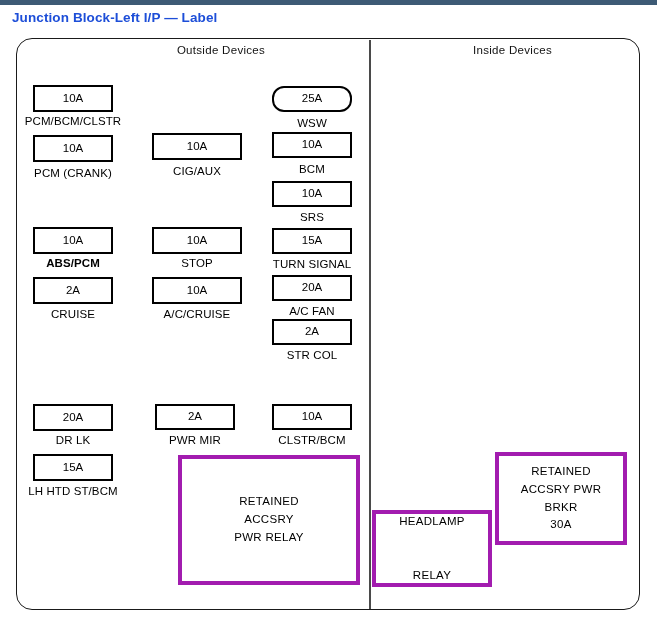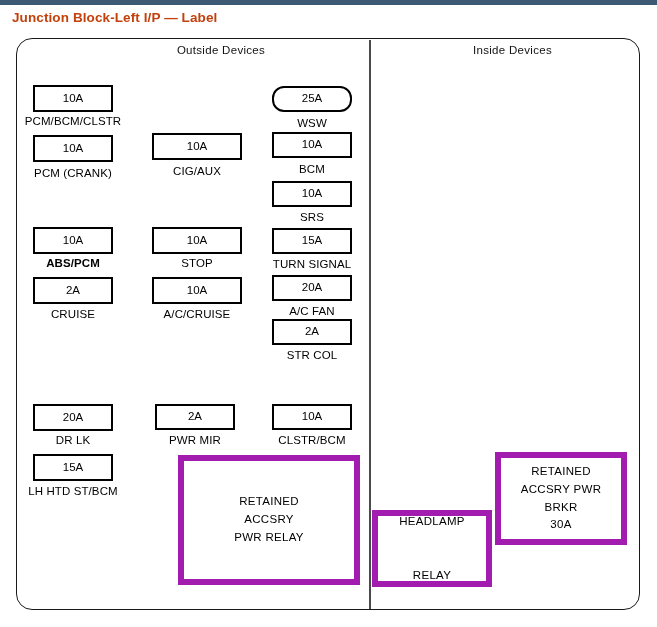--- a/index.html
+++ b/index.html
@@ -12,21 +12,21 @@
     -webkit-font-smoothing:none;
   }
 
   .topbar{
     position:absolute;left:0;top:0;width:657px;height:5px;
     background:#3d5a75;
   }
 
   .page-title{
     position:absolute;left:12px;top:10px;
-    font-size:13.5px;font-weight:bold;color:#c2410c;
+    font-size:13.5px;font-weight:bold;color:#1d4ed8;
     letter-spacing:0.1px;white-space:nowrap;
   }
 
   
   .frame{
     position:absolute;left:16px;top:38px;
     width:624px;height:572px;
     border:1.6px solid #1a1a1a;
     border-radius:16px;
     box-sizing:border-box;
@@ -66,21 +66,21 @@
     font-size:11.5px;color:#000;
     text-align:center;white-space:nowrap;
     letter-spacing:0.1px;
     line-height:1;
   }
 
   
   .compbox{
     position:absolute;
     box-sizing:border-box;
-    border:6px solid #a21caf;
+    border:4px solid #a21caf;
     background:#fff;
     display:flex;flex-direction:column;
     align-items:center;justify-content:center;
     font-size:11.5px;color:#000;
     letter-spacing:0.3px;
   }
   .compbox span{display:block;line-height:1.55;white-space:nowrap;}
 </style>
 </head>
 <body>

